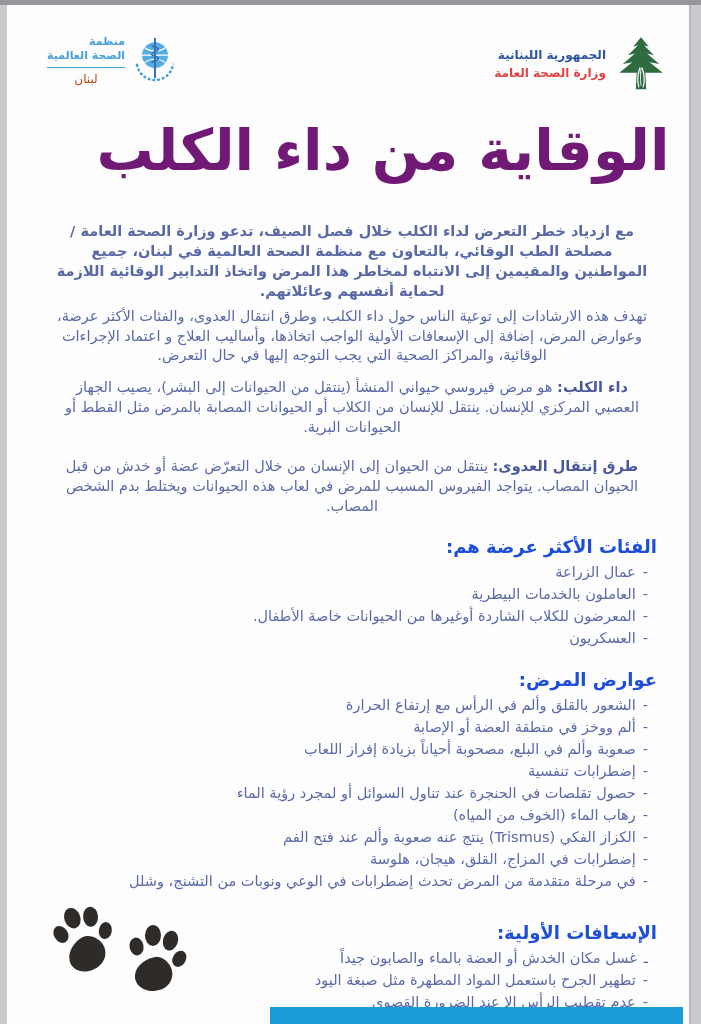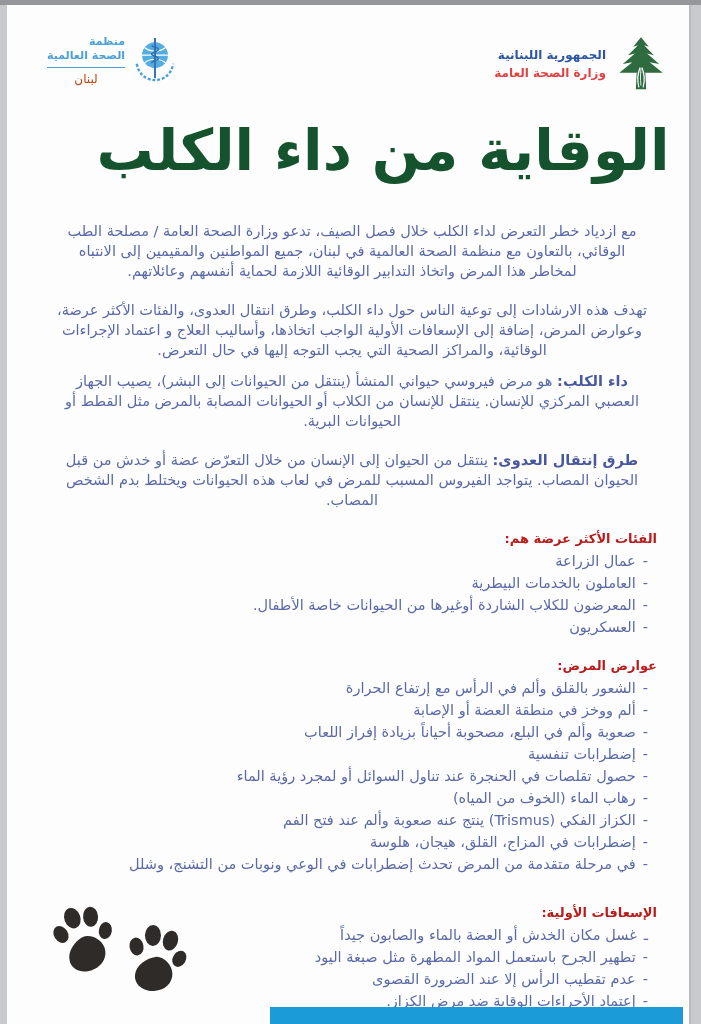--- a/index.html
+++ b/index.html
@@ -23,32 +23,32 @@
   .who{display:flex;align-items:flex-start;gap:7px;margin-right:28px;}
   .who-textcol{display:flex;flex-direction:column;align-items:center;}
   .who-name{
     color:#48a0d8;font-weight:bold;font-size:11px;line-height:1.3;text-align:right;
     border-bottom:1px solid #48a0d8;padding-bottom:3px;
   }
   .who-country{color:#c2410c;font-size:12px;margin-top:4px;}
   
   .title{
     margin:22px 0 0;padding-left:70px;text-align:center;
-    font-size:57px;font-weight:bold;color:#14532d;line-height:1.25;
+    font-size:57px;font-weight:bold;color:#701a75;line-height:1.25;
   }
   
   .copy{padding:0 32px 0 40px;color:#5a69a6;font-size:14.5px;}
   .para{max-width:592px;margin:0 auto;text-align:center;line-height:1.37;}
-  .p1{margin-top:36px;}
-  .p2{margin-top:19px;}
+  .p1{margin-top:36px;font-weight:bold;}
+  .p2{margin-top:5px;}
   .p3{margin-top:12px;}
   .p4{margin-top:19px;}
   .lead{font-weight:bold;color:#49589c;}
   .section{margin-top:20px;}
-  .heading{font-size:13px;font-weight:bold;color:#b91c1c;text-align:right;margin:0;}
+  .heading{font-size:18px;font-weight:bold;color:#1d4ed8;text-align:right;margin:0;}
   .blist{margin-top:4px;}
   .bullet{direction:rtl;text-align:right;line-height:22px;padding-right:9px;}
   .marker{display:inline-block;margin-left:7px;}
   
   .paw{position:absolute;}
   .paw1{left:46px;top:898px;transform:rotate(-14deg);}
   .paw2{left:118px;top:918px;transform:rotate(7deg);}
   .footer-bar{position:absolute;left:263px;right:6px;bottom:0;height:17px;background:#1b9cd9;}
 </style>
 </head>

